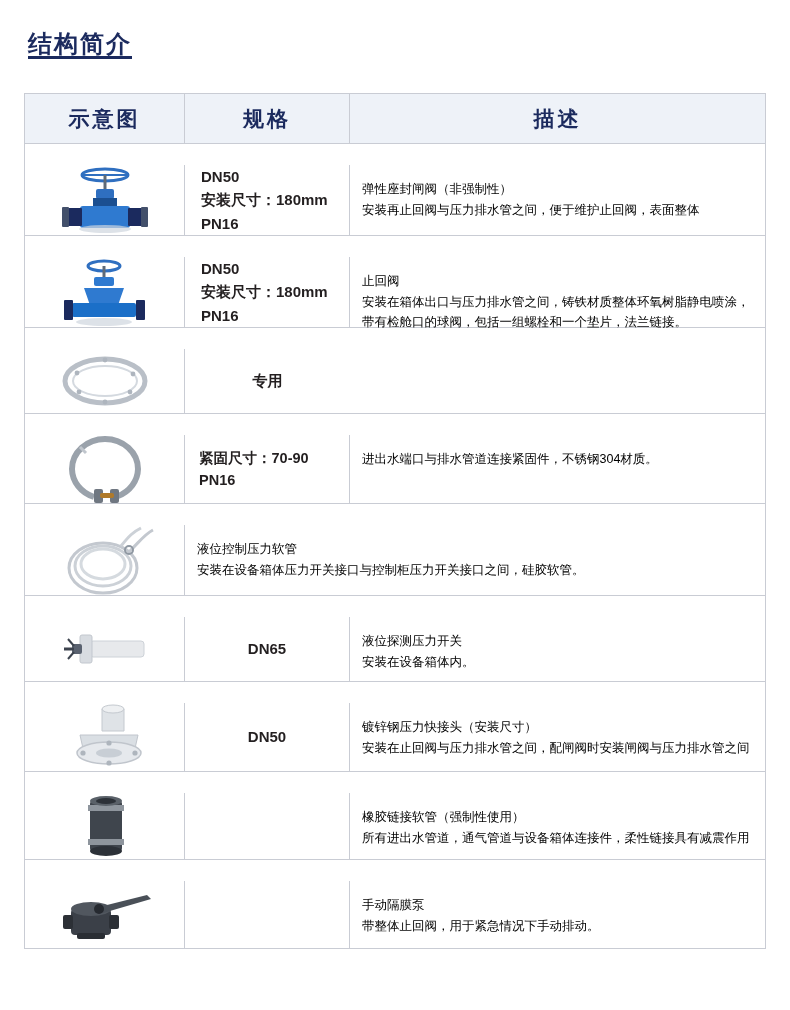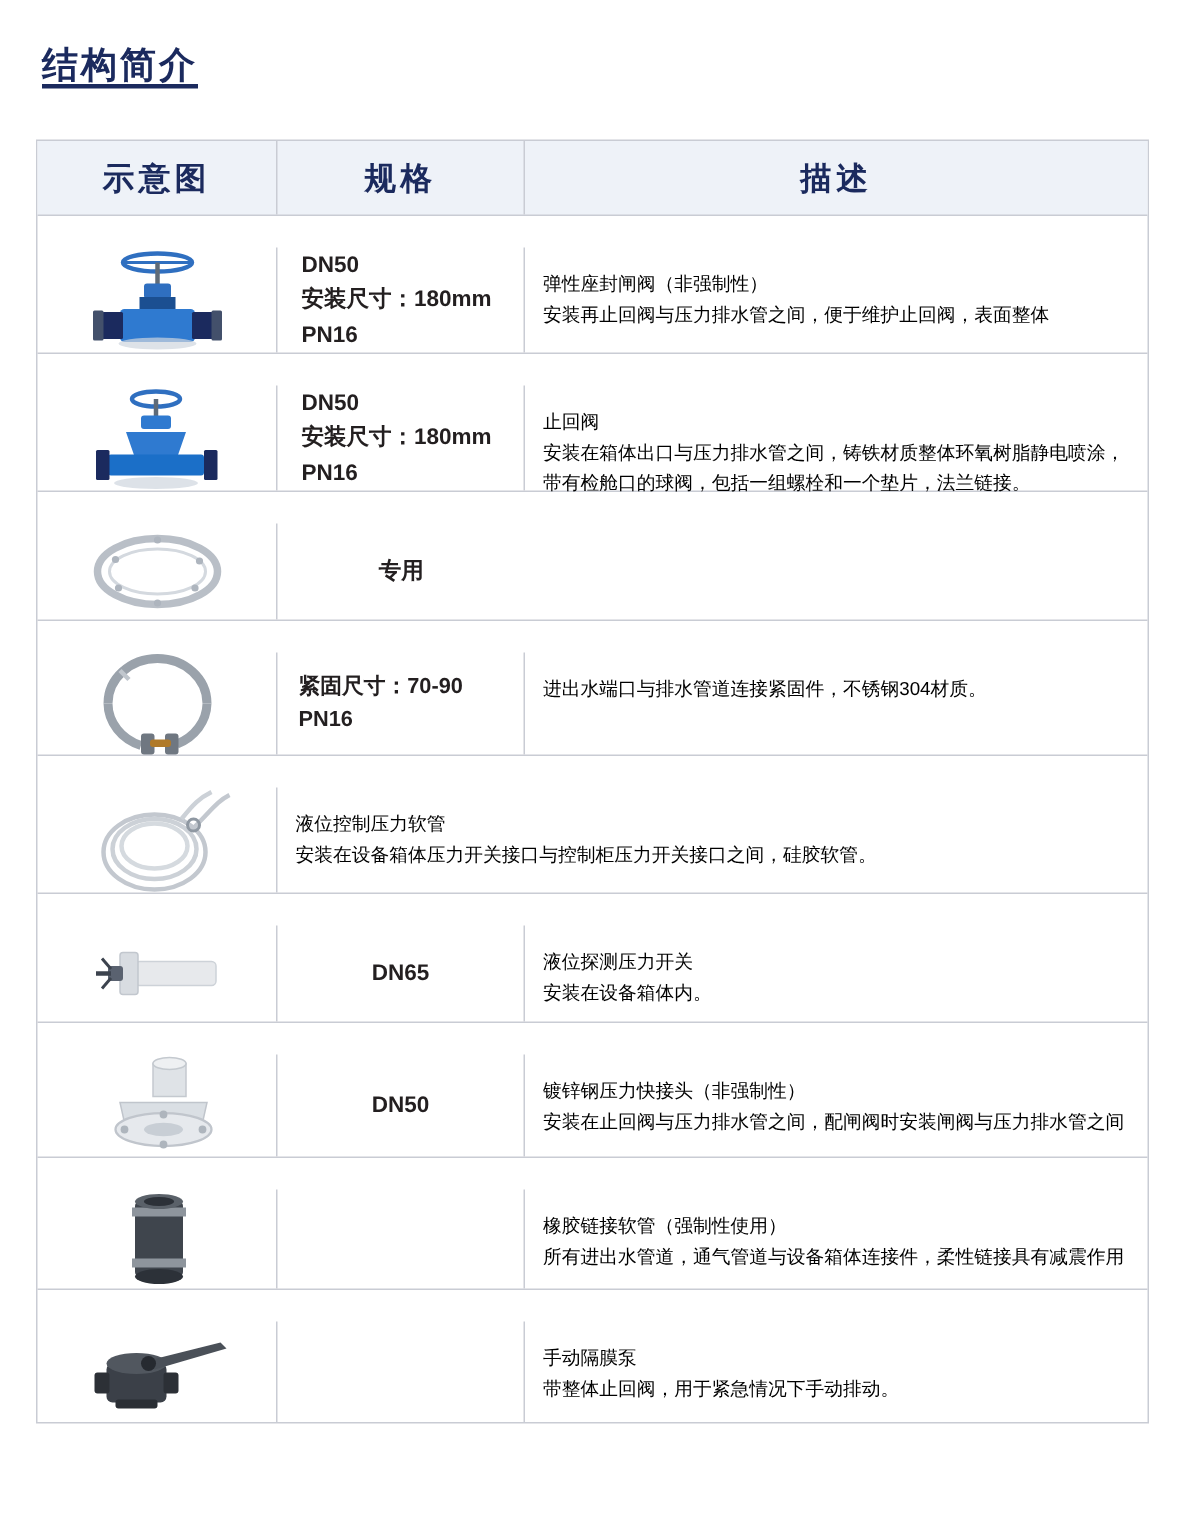--- a/index.html
+++ b/index.html
@@ -274,21 +274,21 @@
         <circle cx="33" cy="52" r="2.6" fill="#aeb5bd"></circle>
         <circle cx="85" cy="52" r="2.6" fill="#aeb5bd"></circle>
         <circle cx="59" cy="62" r="2.6" fill="#aeb5bd"></circle>
         <circle cx="59" cy="42" r="2.6" fill="#aeb5bd"></circle>
       </svg>
     </div>
     <div class="cell cell-spec c-spec">
       <div>DN50</div>
     </div>
     <div class="cell cell-desc c-desc">
-      <div class="desc-line">镀锌钢压力快接头（非强制性）</div>
+      <div class="desc-line">镀锌钢压力快接头（安装尺寸）</div>
       <div class="desc-line">安装在止回阀与压力排水管之间，配闸阀时安装闸阀与压力排水管之间</div>
     </div>
   </div>
 
   <div class="row r7">
     <div class="cell cell-img c-img">
       <svg class="art" width="110" height="70" viewBox="0 0 110 70">
         <rect x="40" y="10" width="32" height="50" rx="3" fill="#3f454d"></rect>
         <rect x="38" y="14" width="36" height="6" fill="#8e959d"></rect>
         <rect x="38" y="48" width="36" height="6" fill="#8e959d"></rect>

